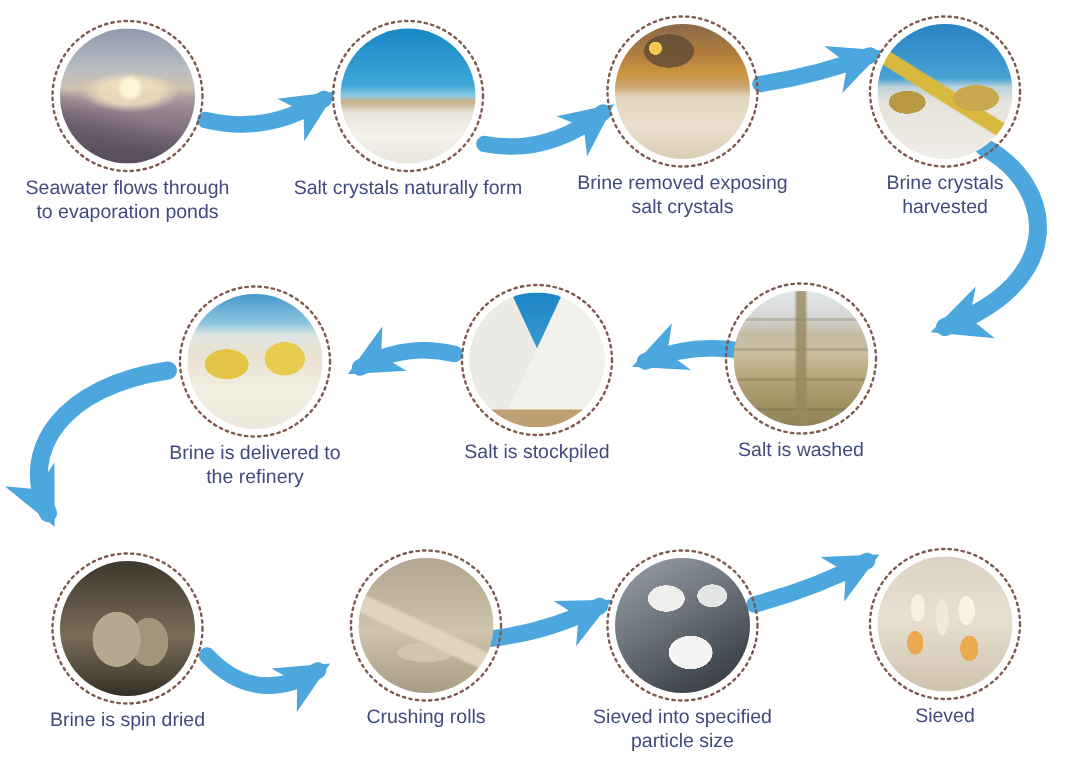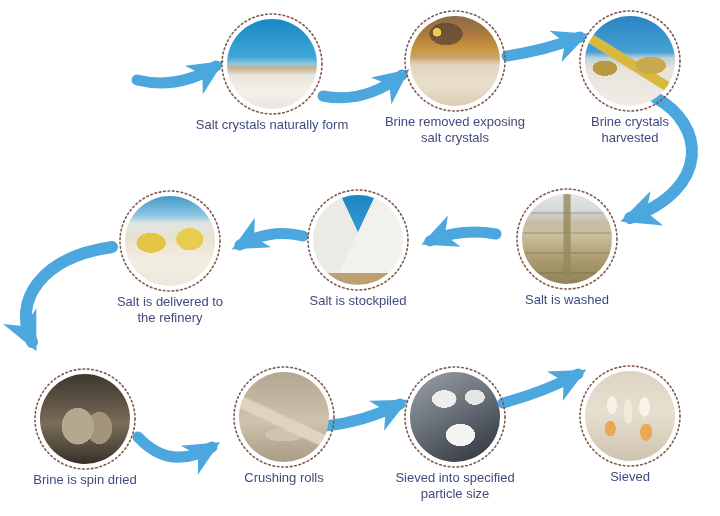--- a/index.html
+++ b/index.html
@@ -98,20 +98,27 @@
     <path class="flow-arrow" stroke-width="11" d="M507,56 Q546,50 580,37"></path>
     <path class="flow-arrow" stroke-width="12" d="M656,98 C704,124 712,188 630,218"></path>
     <path class="flow-arrow" stroke-width="11" d="M496,234 Q462,228 430,241"></path>
     <path class="flow-arrow" stroke-width="11" d="M303,236 Q271,228 240,245"></path>
     <path class="flow-arrow" stroke-width="12" d="M112,247 C42,257 12,300 32,342"></path>
     <path class="flow-arrow" stroke-width="11" d="M138,437 C162,463 188,461 212,447"></path>
     <path class="flow-arrow" stroke-width="11" d="M325,426 Q364,422 400,404"></path>
     <path class="flow-arrow" stroke-width="11" d="M503,403 Q544,392 578,374"></path>
   </svg>
 
+  <div class="node" style="left:30px; top:9px;">
+    <svg class="ring" width="110" height="110">
+        <circle cx="55" cy="55" r="50" fill="none" stroke="var(--ring-color)" stroke-width="1.6" stroke-dasharray="1.6 2.8" stroke-linecap="round"></circle>
+      </svg>
+    <div class="photo photo-0"></div>
+    <div class="caption" style="width:150px;">Seawater flows through to evaporation ponds</div>
+  </div>
 
   <div class="node" style="left:400px; top:6px;">
     <svg class="ring" width="110" height="110">
         <circle cx="55" cy="55" r="50" fill="none" stroke="var(--ring-color)" stroke-width="1.6" stroke-dasharray="1.6 2.8" stroke-linecap="round"></circle>
       </svg>
     <div class="photo photo-2"></div>
     <div class="caption" style="width:150px;">Brine removed exposing salt crystals</div>
   </div>
 
   <div class="node" style="left:217px; top:9px;">
@@ -123,42 +130,42 @@
   </div>
 
   <div class="node" style="left:575px; top:6px;">
     <svg class="ring" width="110" height="110">
         <circle cx="55" cy="55" r="50" fill="none" stroke="var(--ring-color)" stroke-width="1.6" stroke-dasharray="1.6 2.8" stroke-linecap="round"></circle>
       </svg>
     <div class="photo photo-3"></div>
     <div class="caption" style="width:110px;">Brine crystals harvested</div>
   </div>
 
-  <div class="node" style="left:512px; top:184px;">
+  <div class="node" style="left:479px; top:184px;">
     <svg class="ring" width="110" height="110">
         <circle cx="55" cy="55" r="50" fill="none" stroke="var(--ring-color)" stroke-width="1.6" stroke-dasharray="1.6 2.8" stroke-linecap="round"></circle>
       </svg>
     <div class="photo photo-4"></div>
     <div class="caption" style="width:150px;">Salt is washed</div>
   </div>
 
   <div class="node" style="left:303px; top:185px;">
     <svg class="ring" width="110" height="110">
         <circle cx="55" cy="55" r="50" fill="none" stroke="var(--ring-color)" stroke-width="1.6" stroke-dasharray="1.6 2.8" stroke-linecap="round"></circle>
       </svg>
     <div class="photo photo-5"></div>
     <div class="caption" style="width:150px;">Salt is stockpiled</div>
   </div>
 
   <div class="node" style="left:115px; top:186px;">
     <svg class="ring" width="110" height="110">
         <circle cx="55" cy="55" r="50" fill="none" stroke="var(--ring-color)" stroke-width="1.6" stroke-dasharray="1.6 2.8" stroke-linecap="round"></circle>
       </svg>
     <div class="photo photo-6"></div>
-    <div class="caption" style="width:120px;">Salt is delivered to the refinery</div>
+    <div class="caption" style="width:120px;">Brine is delivered to the refinery</div>
   </div>
 
   <div class="node" style="left:30px; top:364px;">
     <svg class="ring" width="110" height="110">
         <circle cx="55" cy="55" r="50" fill="none" stroke="var(--ring-color)" stroke-width="1.6" stroke-dasharray="1.6 2.8" stroke-linecap="round"></circle>
       </svg>
     <div class="photo photo-7"></div>
     <div class="caption" style="width:150px;">Brine is spin dried</div>
   </div>
 

